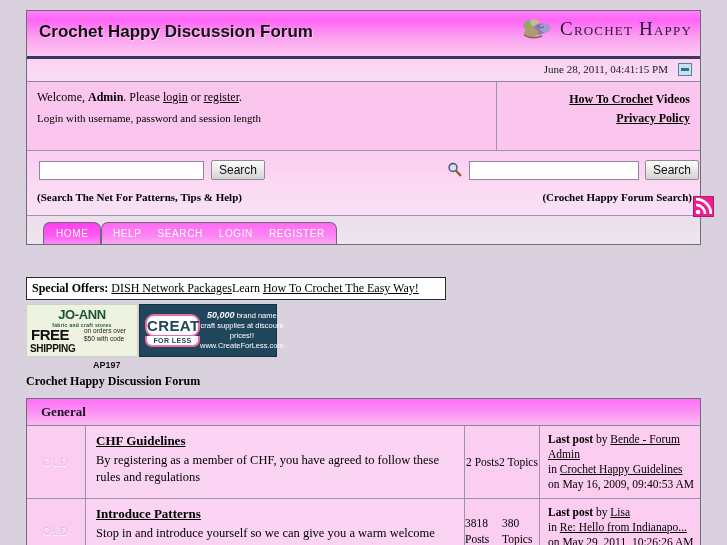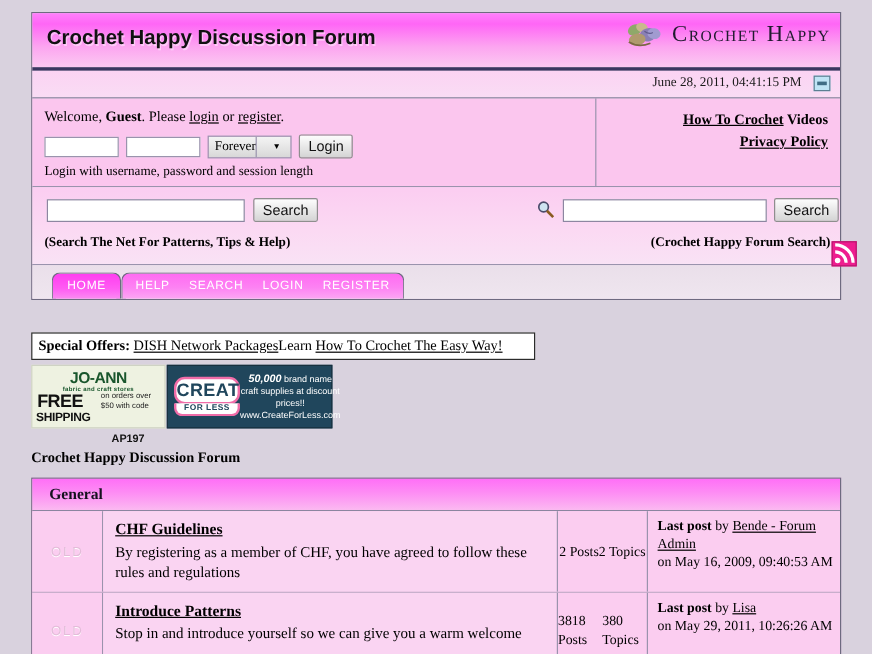--- a/index.html
+++ b/index.html
@@ -455,30 +455,21 @@
       </div>
     </div>
 
     <div class="date-strip">
       <span class="date-text">June 28, 2011, 04:41:15 PM</span>
       <span class="collapse-btn"></span>
     </div>
 
     <div class="user-area">
       <div class="user-left">
-        <div class="welcome-line"><span>Welcome, </span><b>Guest</b><span>. Please </span><a class="lnk" href="#">login</a><span> or </span><a class="lnk" href="#">register</a><span>.</span></div>
-        <div class="login-row">
-          <input class="txtbox" type="text" value="" style="">
-          <input class="txtbox" type="password" value="" style="">
-          <div class="selbox">
-            <span>Forever</span>
-            <span class="sel-arrow">▼</span>
-          </div>
-          <button class="btn">Login</button>
-        </div>
+        <div class="welcome-line"><span>Welcome, </span><b>Admin</b><span>. Please </span><a class="lnk" href="#">login</a><span> or </span><a class="lnk" href="#">register</a><span>.</span></div>
         <div class="hint">Login with username, password and session length</div>
       </div>
       <div class="user-right">
         <div><a class="lnk" href="#">How To Crochet</a><span> Videos</span></div>
         <div><a class="lnk" href="#">Privacy Policy</a></div>
       </div>
     </div>
 
     <div class="search-strip">
       <div class="search-left">
@@ -553,32 +544,34 @@
     <div class="brd-icon">OLD</div>
     <div class="brd-main">
       <a class="brd-name" href="#">CHF Guidelines</a>
       <div class="brd-desc">By registering as a member of CHF, you have agreed to follow these rules and regulations</div>
     </div>
     <div class="brd-stats">
       <div>2 Posts</div>
       <div>2 Topics</div>
     </div>
     <div class="brd-last"><b>Last post</b><span> by </span><a class="lnk" href="#">Bende - Forum Admin</a>
+      <div><span>in </span><a class="lnk" href="#">Crochet Happy Guidelines</a></div>
       <div>on May 16, 2009, 09:40:53 AM</div>
     </div>
   </div>
 
   <div class="brd-row">
     <div class="brd-icon">OLD</div>
     <div class="brd-main">
       <a class="brd-name" href="#">Introduce Patterns</a>
       <div class="brd-desc">Stop in and introduce yourself so we can give you a warm welcome</div>
     </div>
     <div class="brd-stats">
       <div>3818 Posts</div>
       <div>380 Topics</div>
     </div>
     <div class="brd-last"><b>Last post</b><span> by </span><a class="lnk" href="#">Lisa</a>
+      <div><span>in </span><a class="lnk" href="#">Re: Hello from Indianapo...</a></div>
       <div>on May 29, 2011, 10:26:26 AM</div>
     </div>
   </div>
 
 </div>
 
 </body></html>

